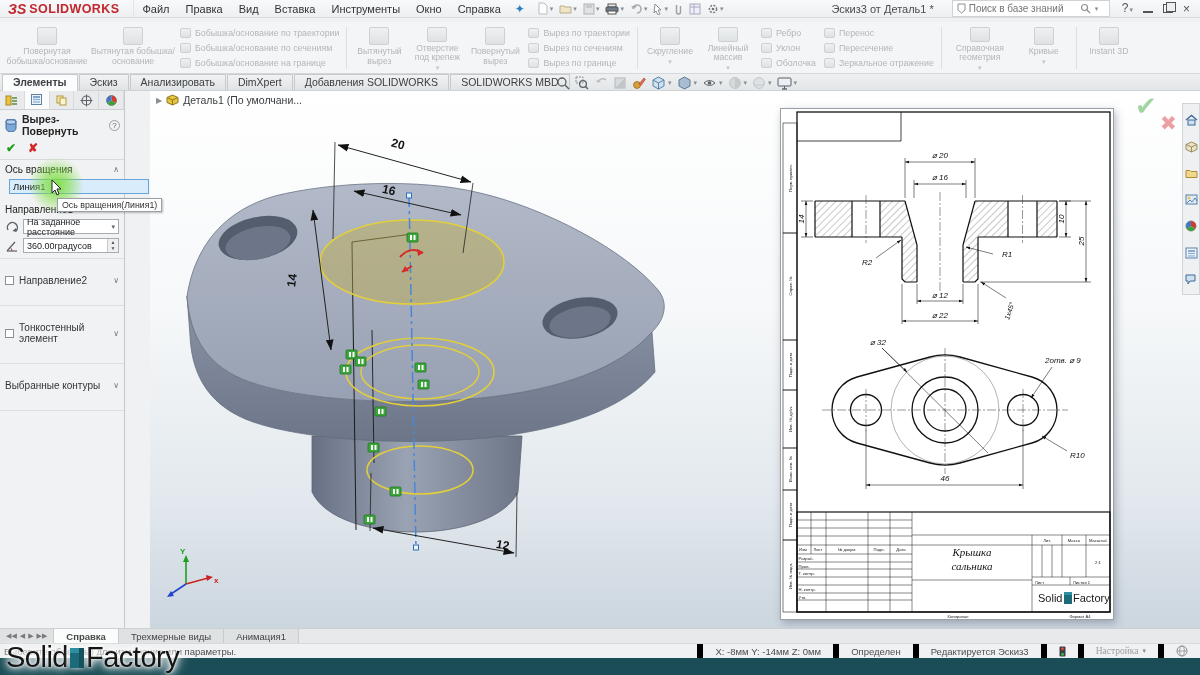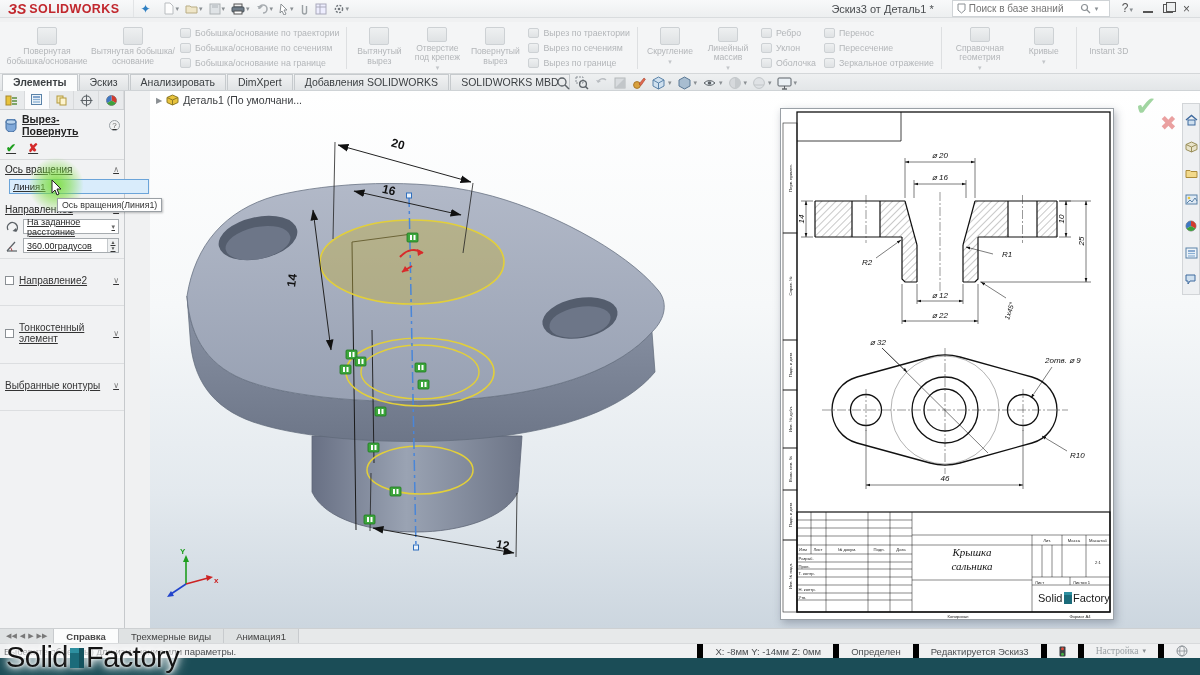--- a/index.html
+++ b/index.html
@@ -50,21 +50,21 @@
              display:flex; align-items:flex-end; padding-left:2px; border-bottom:1px solid #cfd3d6; }
   .ctab { font-size:10.5px; color:#3c4043; padding:1px 10px 2px; border:1px solid #c6cacd; border-bottom:none;
           background:linear-gradient(#f1f2f3,#e0e3e5); margin-right:1px; }
   .ctab.active { background:#fbfcfc; font-weight:bold; position:relative; top:1px; padding-bottom:3px; }
 
   
   .hud { position:absolute; top:76px; left:556px; display:flex; align-items:center; gap:5px; z-index:30; }
   .hud .hi { display:flex; align-items:center; gap:1px; }
 
   
-  .panel { position:absolute; top:91px; left:0; width:125px; bottom:47px; background:#f1f2f3; border-right:1px solid #c6c9cc; font-size:10px; color:#333;text-decoration:underline; }
+  .panel { position:absolute; top:91px; left:0; width:125px; bottom:47px; background:#f1f2f3; border-right:1px solid #c6c9cc; font-size:10px; color:#333; }
   .pm-tabs { display:flex; height:19px; border-bottom:1px solid #cdd0d3; background:#e8eaec; }
   .pm-tab { width:27px; display:flex; align-items:center; justify-content:center; border-right:1px solid #d8dadc; }
   .pm-tab.active { background:#fbfbfc; border-bottom:1px solid #fbfbfc; }
   .pm-header { display:flex; align-items:center; gap:4px; padding:3px 4px 2px; }
   .pm-title { font-weight:bold; font-size:10.5px; color:#222; flex:1; }
   .pm-help { width:11px; height:11px; border:1px solid #9aa0a5; border-radius:50%; font-size:8px; color:#666;
              display:flex; align-items:center; justify-content:center; }
   .pm-actions { display:flex; gap:12px; padding:2px 6px 4px; border-bottom:1px solid #d8dadc; }
   .ok { color:#1e9e1e; font-weight:bold; font-size:12px; }
   .cancel { color:#d42a2a; font-weight:bold; font-size:12px; }
@@ -125,20 +125,29 @@
 </style>
 </head>
 <body>
 
 <div class="app">
 
   <div class="titlebar">
     <div class="logo">
       <span class="mark">ЗS</span>
       <span class="word"><b>SOLIDWORKS</b></span>
+    </div>
+    <div class="menu">
+      <span class="menu-item">Файл</span>
+      <span class="menu-item">Правка</span>
+      <span class="menu-item">Вид</span>
+      <span class="menu-item">Вставка</span>
+      <span class="menu-item">Инструменты</span>
+      <span class="menu-item">Окно</span>
+      <span class="menu-item">Справка</span>
     </div>
     <span class="pin">✦</span>
     <div class="qat">
       <span class="qi">
         <svg width="12" height="13">
             <path d="M2,1 h5 l3,3 v8 h-8 z" fill="#fdfdfd" stroke="#b9bdc0"></path>
           </svg>
           <span class="caret">▾</span>
         </span>
       <span class="qi">

